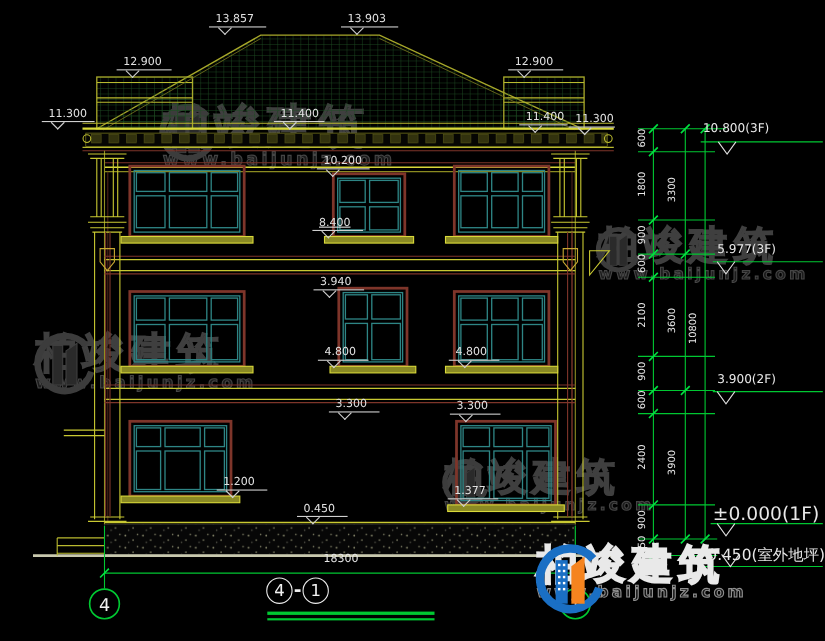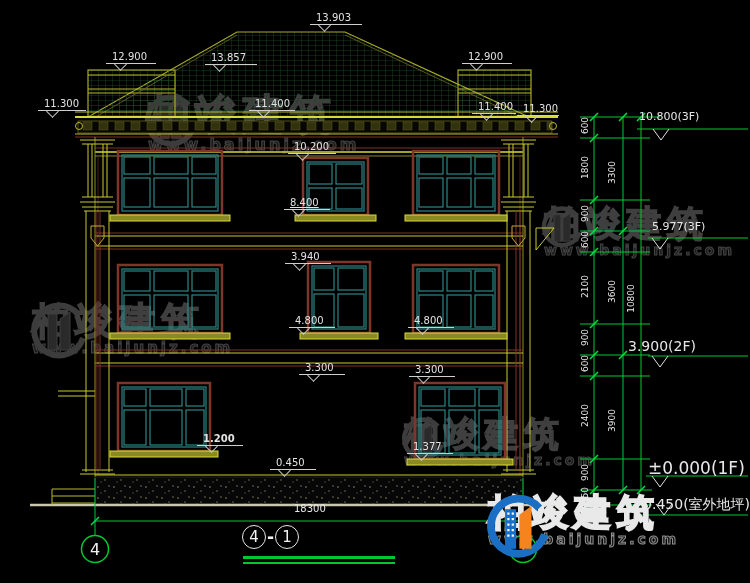--- a/index.html
+++ b/index.html
@@ -283,21 +283,21 @@
 
     <g fill="none" stroke="#e0e0e0" stroke-width="1">
       <polyline points="653,129 661,140 669,129"></polyline>
       <polyline points="652,238 660,249 668,238"></polyline>
       <polyline points="652,356 660,367 668,356"></polyline>
       <polyline points="652,476 660,487 668,476"></polyline>
       <polyline points="656,504 664,515 672,504"></polyline>
     </g>
   </svg>
 
-  <div class="lvl" style="left:205px;top:12px;width:52px;margin-top:40px;">
+  <div class="lvl" style="left:190px;top:12px;width:52px;">
     <div class="t">13.857</div>
       <div class="ln"></div>
       <div class="v"></div>
     </div>
   <div class="lvl" style="left:310px;top:12px;width:52px;">
     <div class="t">13.903</div>
       <div class="ln"></div>
       <div class="v"></div>
     </div>
   <div class="lvl" style="left:106px;top:51px;width:50px;">
@@ -359,39 +359,39 @@
   <div class="lvl" style="left:299px;top:362px;width:46px;">
     <div class="t">3.300</div>
       <div class="ln"></div>
       <div class="v"></div>
     </div>
   <div class="lvl" style="left:409px;top:364px;width:46px;">
     <div class="t">3.300</div>
       <div class="ln"></div>
       <div class="v"></div>
     </div>
-  <div class="lvl" style="left:197px;top:433px;width:46px;font-weight:bold;">
+  <div class="lvl" style="left:197px;top:433px;width:46px;">
     <div class="t">1.200</div>
       <div class="ln"></div>
       <div class="v"></div>
     </div>
   <div class="lvl" style="left:407px;top:441px;width:46px;">
     <div class="t">1.377</div>
       <div class="ln"></div>
       <div class="v"></div>
     </div>
   <div class="lvl" style="left:270px;top:457px;width:46px;">
     <div class="t">0.450</div>
       <div class="ln"></div>
       <div class="v"></div>
     </div>
 
   <div class="hdim" style="left:639px;top:110px;font-size:11px;">10.800(3F)</div>
   <div class="hdim" style="left:652px;top:220px;font-size:11px;">5.977(3F)</div>
-  <div class="hdim" style="left:628px;top:338px;font-size:14px;">3.900(2F)</div>
+  <div class="hdim" style="left:652px;top:338px;font-size:11px;">3.900(2F)</div>
   <div class="hdim" style="left:648px;top:458px;font-size:17px;">±0.000(1F)</div>
   <div class="hdim" style="left:638px;top:496px;font-size:14px;">-0.450(室外地坪)</div>
 
   <div class="vdim" style="left:563px;top:121px;">600</div>
   <div class="vdim" style="left:563px;top:163px;">1800</div>
   <div class="vdim" style="left:563px;top:209px;">900</div>
   <div class="vdim" style="left:563px;top:235px;">600</div>
   <div class="vdim" style="left:563px;top:282px;">2100</div>
   <div class="vdim" style="left:563px;top:333px;">900</div>
   <div class="vdim" style="left:563px;top:359px;">600</div>

